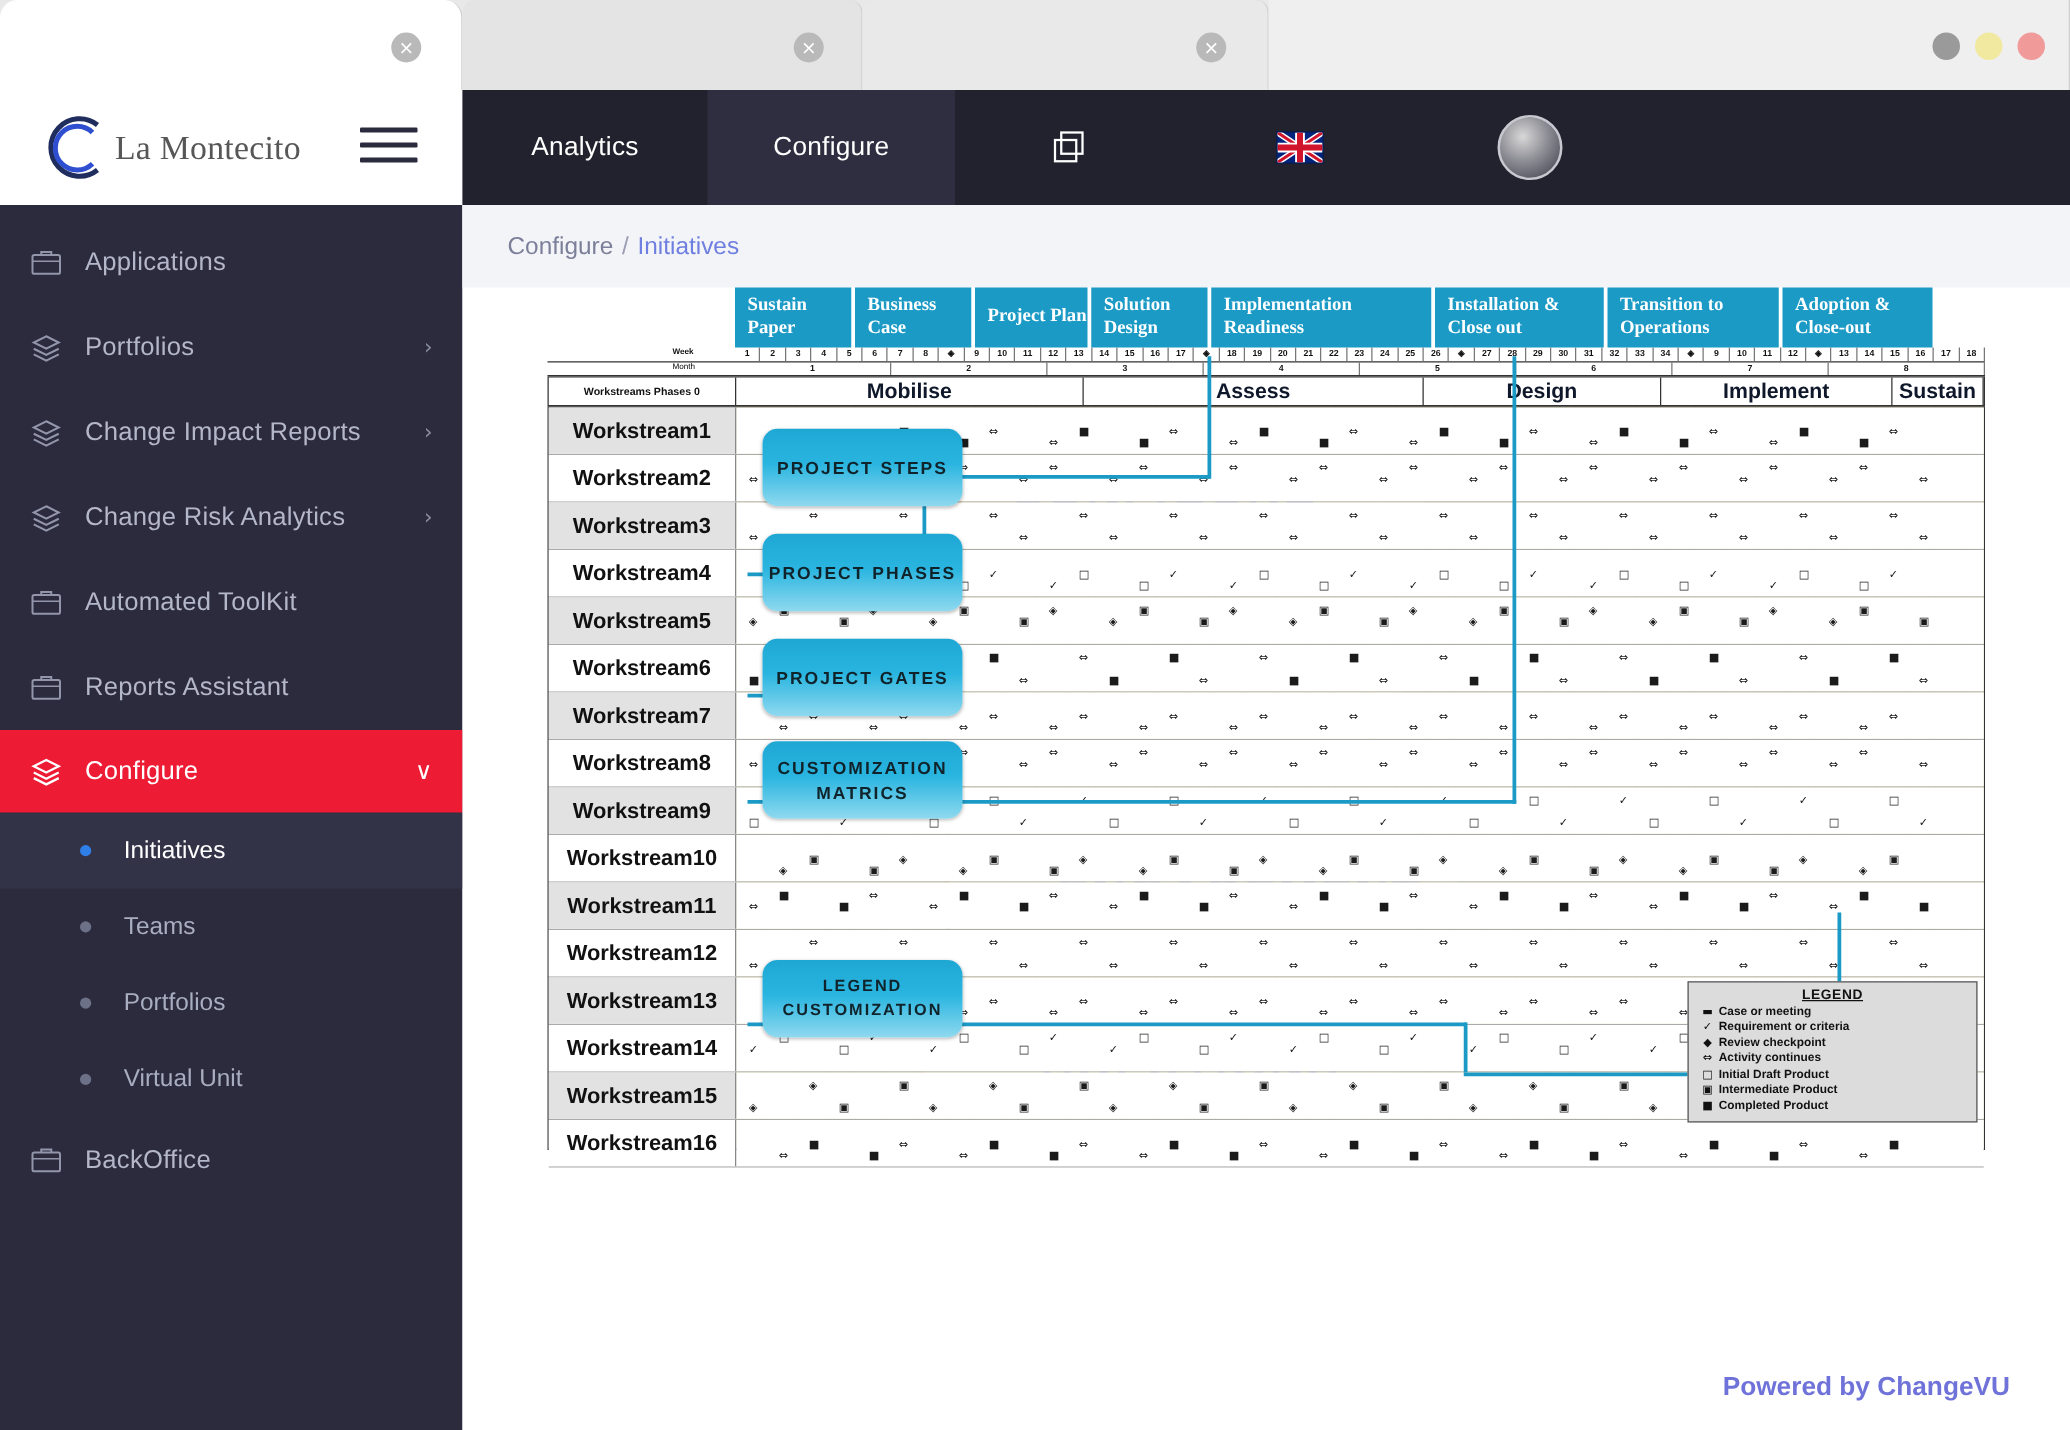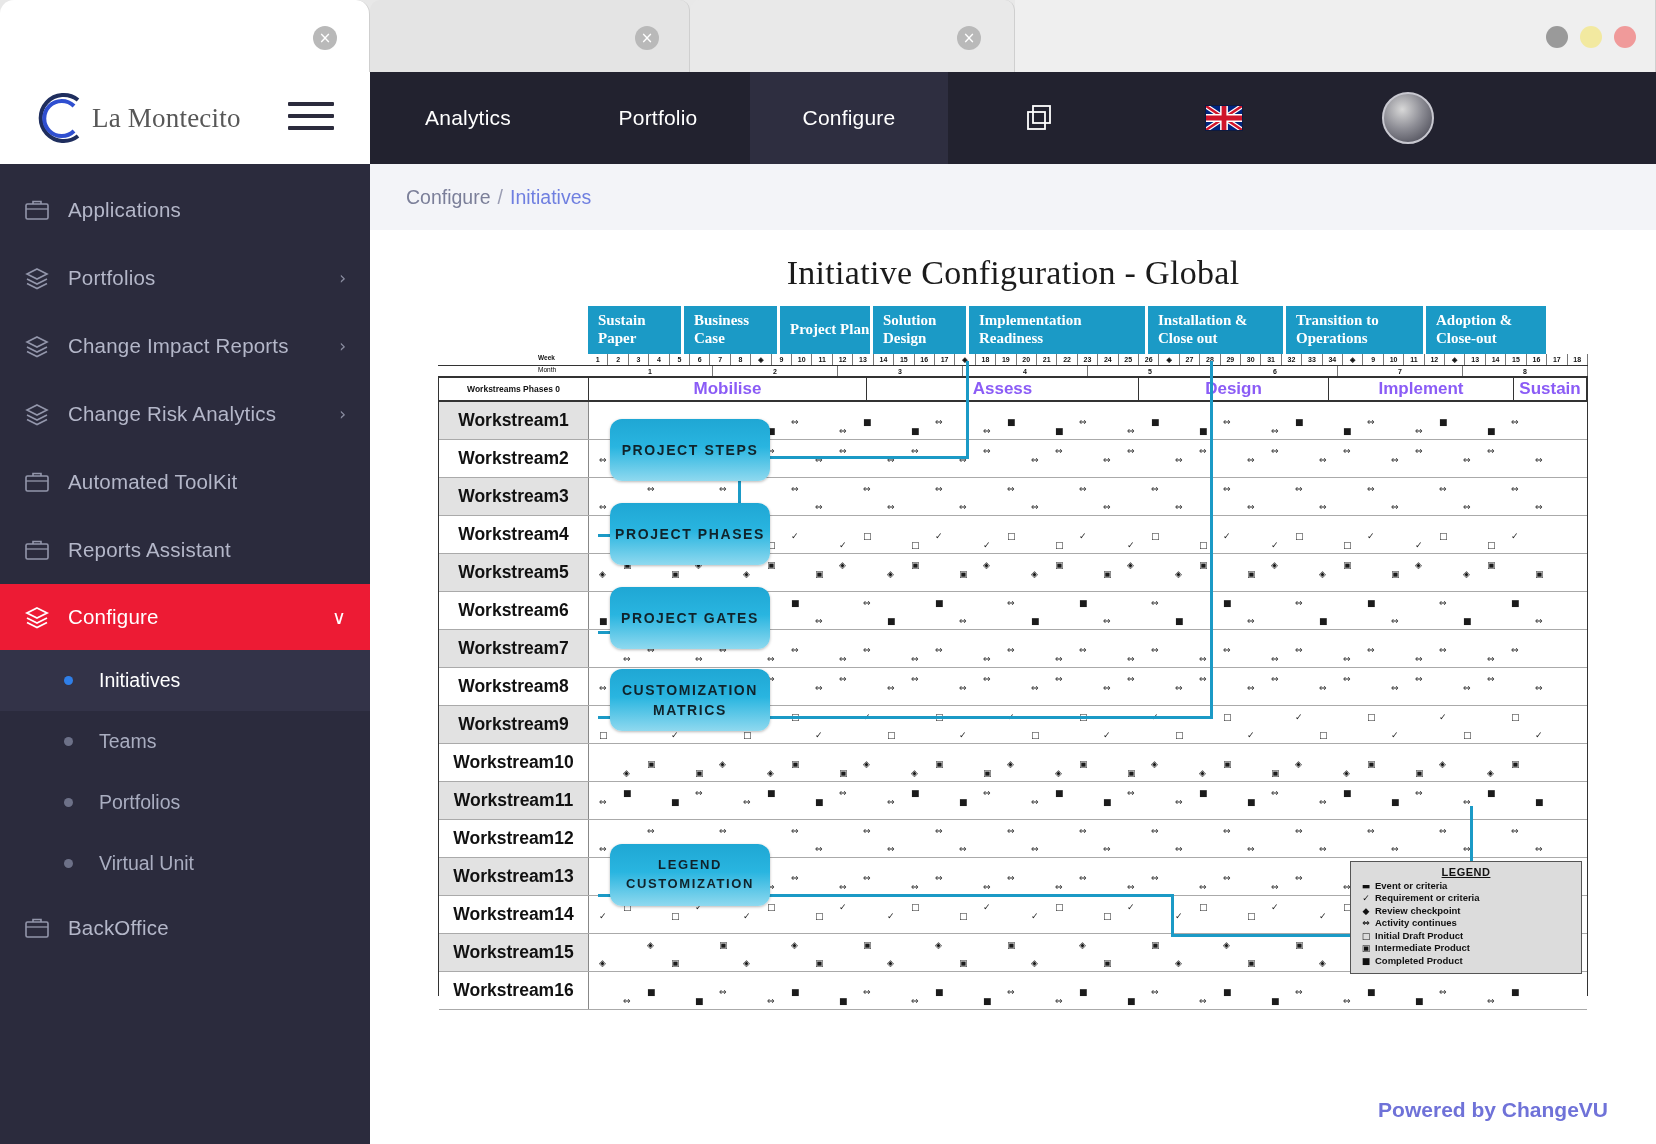--- a/index.html
+++ b/index.html
@@ -150,21 +150,21 @@
   .phaserow {
     position: absolute; left: 0; top: 71px; width: 100%; height: 24px;
     border: 1px solid #333; display: flex; background: #ffffff;
   }
   .phaserow .ph-hdr {
     width: 150px; border-right: 1px solid #333; font-size: 8.5px; font-weight: bold;
     color: #111; display: flex; align-items: center; justify-content: center;
   }
   .phaserow .ph {
     border-right: 1px solid #333; font-family: "Liberation Sans", sans-serif;
-    font-weight: bold; font-size: 17px; color: #8b5cf6;
+    font-weight: bold; font-size: 17px; color: #0f172a;
     display: flex; align-items: center; justify-content: center;
   }
 
   .gridbody { position: absolute; left: 0; top: 95px; width: 100%; bottom: 0; border: 1px solid #333; }
   .wsrow {
     display: flex; height: 38px; border-bottom: 1px solid #aaa; position: relative;
   }
   .wsrow .wsname {
     width: 150px; flex: none; border-right: 1px solid #888;
     display: flex; align-items: center; justify-content: center;
@@ -373,21 +373,20 @@
           </svg>
       </span>
       <span class="lbl">BackOffice</span>
       <span class="chev"></span>
     </div>
   </div>
 </div>
 
 <div class="topnav">
   <div class="topnav-item i2">Analytics</div>
-  <div class="topnav-item i3">Portfolio</div>
   <div class="topnav-item i4">Configure</div>
   <div class="topnav-ic">
     <svg width="34" height="34" viewBox="0 0 34 34">
       <rect x="10" y="5" width="17" height="17" fill="none" stroke="#ffffff" stroke-width="1.8"></rect>
       <rect x="5" y="11" width="17" height="17" fill="none" stroke="#ffffff" stroke-width="1.8"></rect>
     </svg>
   </div>
   <div class="topnav-ic">
     <svg class="flag" width="38" height="26" viewBox="0 0 60 40">
       <rect width="60" height="40" fill="#00247d"></rect>
@@ -403,21 +402,20 @@
 </div>
 
 <div class="content">
 
   <div class="crumbbar">
     <span class="crumb-a">Configure</span>
     <span class="crumb-sep">/</span>
     <span class="crumb-b">Initiatives</span>
   </div>
 
-  <div class="page-title">Initiative Configuration - Global</div>
 
   <div class="gantt">
 
     <div class="gates">
       <div class="gate g1">Sustain Paper</div>
       <div class="gate g2">Business Case</div>
       <div class="gate g3">Project Plan</div>
       <div class="gate g4">Solution Design</div>
       <div class="gate g5">Implementation Readiness</div>
       <div class="gate g6">Installation &amp; Close out</div>
@@ -1040,21 +1038,21 @@
             <span style="position: absolute; font-size: 9px; color: rgb(27, 27, 27); font-family: &quot;DejaVu Sans&quot;, sans-serif; top: 15px; left: 922px;">■</span>
           </div>
         </div>
       </div>
 
     <div class="legend">
       <div class="legend-title">LEGEND</div>
       <div id="legend-rows">
           <div class="legend-row">
             <span class="legend-gl">▬</span>
-            <span>Event or criteria</span>
+            <span>Case or meeting</span>
           </div>
           <div class="legend-row">
             <span class="legend-gl">✓</span>
             <span>Requirement or criteria</span>
           </div>
           <div class="legend-row">
             <span class="legend-gl">◆</span>
             <span>Review checkpoint</span>
           </div>
           <div class="legend-row">

